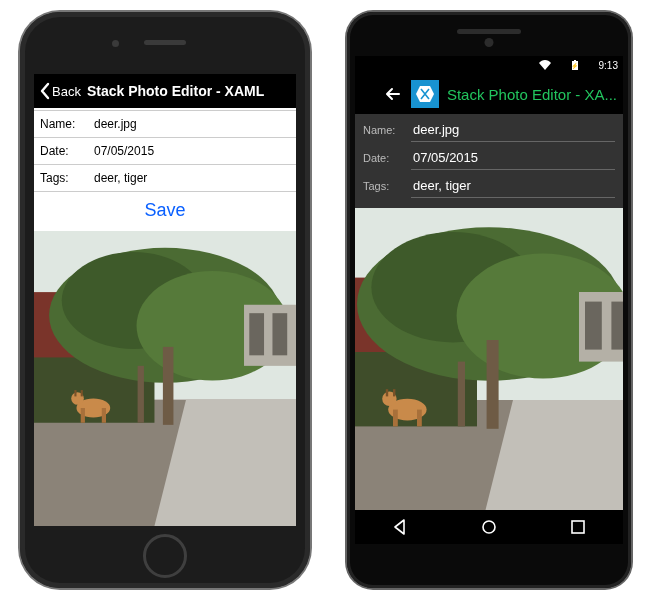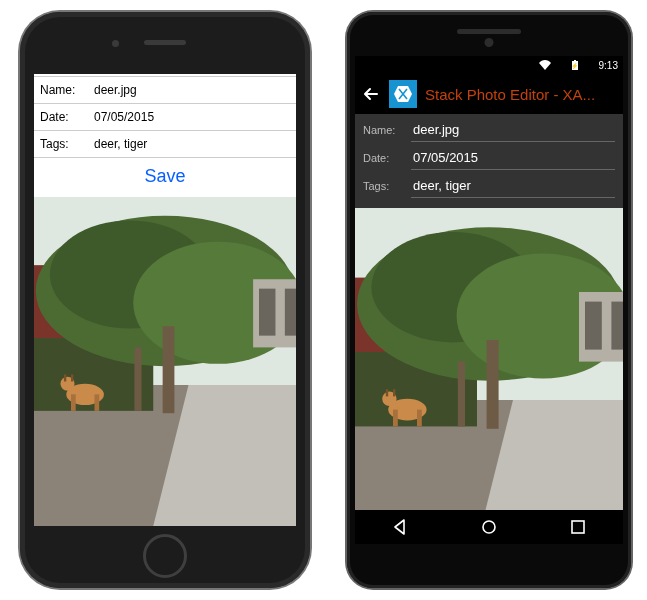--- a/index.html
+++ b/index.html
@@ -42,21 +42,21 @@
     border-radius: 26px;
     box-shadow: 0 0 0 2px #666, inset 0 0 0 3px #222;
   }
   .android-speaker { position:absolute; top:17px; left:50%; transform:translateX(-50%); width:64px; height:5px; background:#2c2c2c; border-radius:3px;}
   .android-camera { position:absolute; top:26px; left:50%; transform:translateX(-50%); width:9px; height:9px; background:#2c2c2c; border-radius:50%;}
   .android-screen {
     position: absolute; left: 8px; right: 8px; top: 44px; bottom: 44px;
     background: #333; overflow: hidden; display:flex; flex-direction:column;
   }
   .a-status { height:18px; background:#000; color:#fff; display:flex; align-items:center; justify-content:flex-end; padding:0 5px; gap:21px; font-size:10px;}
-  .a-actionbar { height:40px; background:#000; color:#c2410c; display:flex; align-items:center; padding:0 6px; gap:8px; }
+  .a-actionbar { height:40px; background:#000; color:#22c55e; display:flex; align-items:center; padding:0 6px; gap:8px;justify-content:flex-end; }
   .a-actionbar-title { font-size:15px; font-weight:500; white-space:nowrap; overflow:hidden; text-overflow:ellipsis; }
   .a-icon-box { width:28px; height:28px; background:#1893d1; display:flex; align-items:center; justify-content:center; }
   .a-body { flex:1; background:#333; display:flex; flex-direction:column; padding:4px 8px 0; overflow:hidden;}
   .a-row { display:flex; align-items:flex-end; margin-bottom:4px; }
   .a-label { width:48px; font-size:11px; color:#bbb; padding-bottom:6px; }
   .a-input { flex:1; font-size:13px; color:#fff; background:transparent; border:none; border-bottom:1px solid #666; padding:4px 2px 4px; outline:none; }
   .a-photo { margin:6px -8px 0; flex:1; position:relative; }
   .a-navbar { position:absolute; bottom:0; left:0; right:0; height:34px; background:#000; display:flex; align-items:center; justify-content:space-around; }
   .a-navbar svg { width:18px; height:18px; }
 
@@ -65,20 +65,29 @@
 </style>
 </head>
 <body>
 
 <div class="iphone-frame">
   <div class="iphone-speaker"></div>
   <div class="iphone-camera"></div>
   <div class="iphone-home"></div>
   <div class="iphone-screen">
 
+    <div class="ios-nav">
+      <div class="ios-back">
+        <svg viewBox="0 0 14 18">
+            <path d="M10 2 L4 9 L10 16" stroke="#fff" stroke-width="2.4" fill="none" stroke-linecap="round" stroke-linejoin="round"></path>
+          </svg>
+        <span>Back</span>
+      </div>
+      <div class="ios-title">Stack Photo Editor - XAML</div>
+    </div>
 
     <div class="ios-body">
       <div class="ios-row">
         <div class="ios-label">Name:</div>
         <input class="ios-input" value="deer.jpg" style="">
       </div>
       <div class="ios-row">
         <div class="ios-label">Date:</div>
         <input class="ios-input" value="07/05/2015" style="">
       </div>

